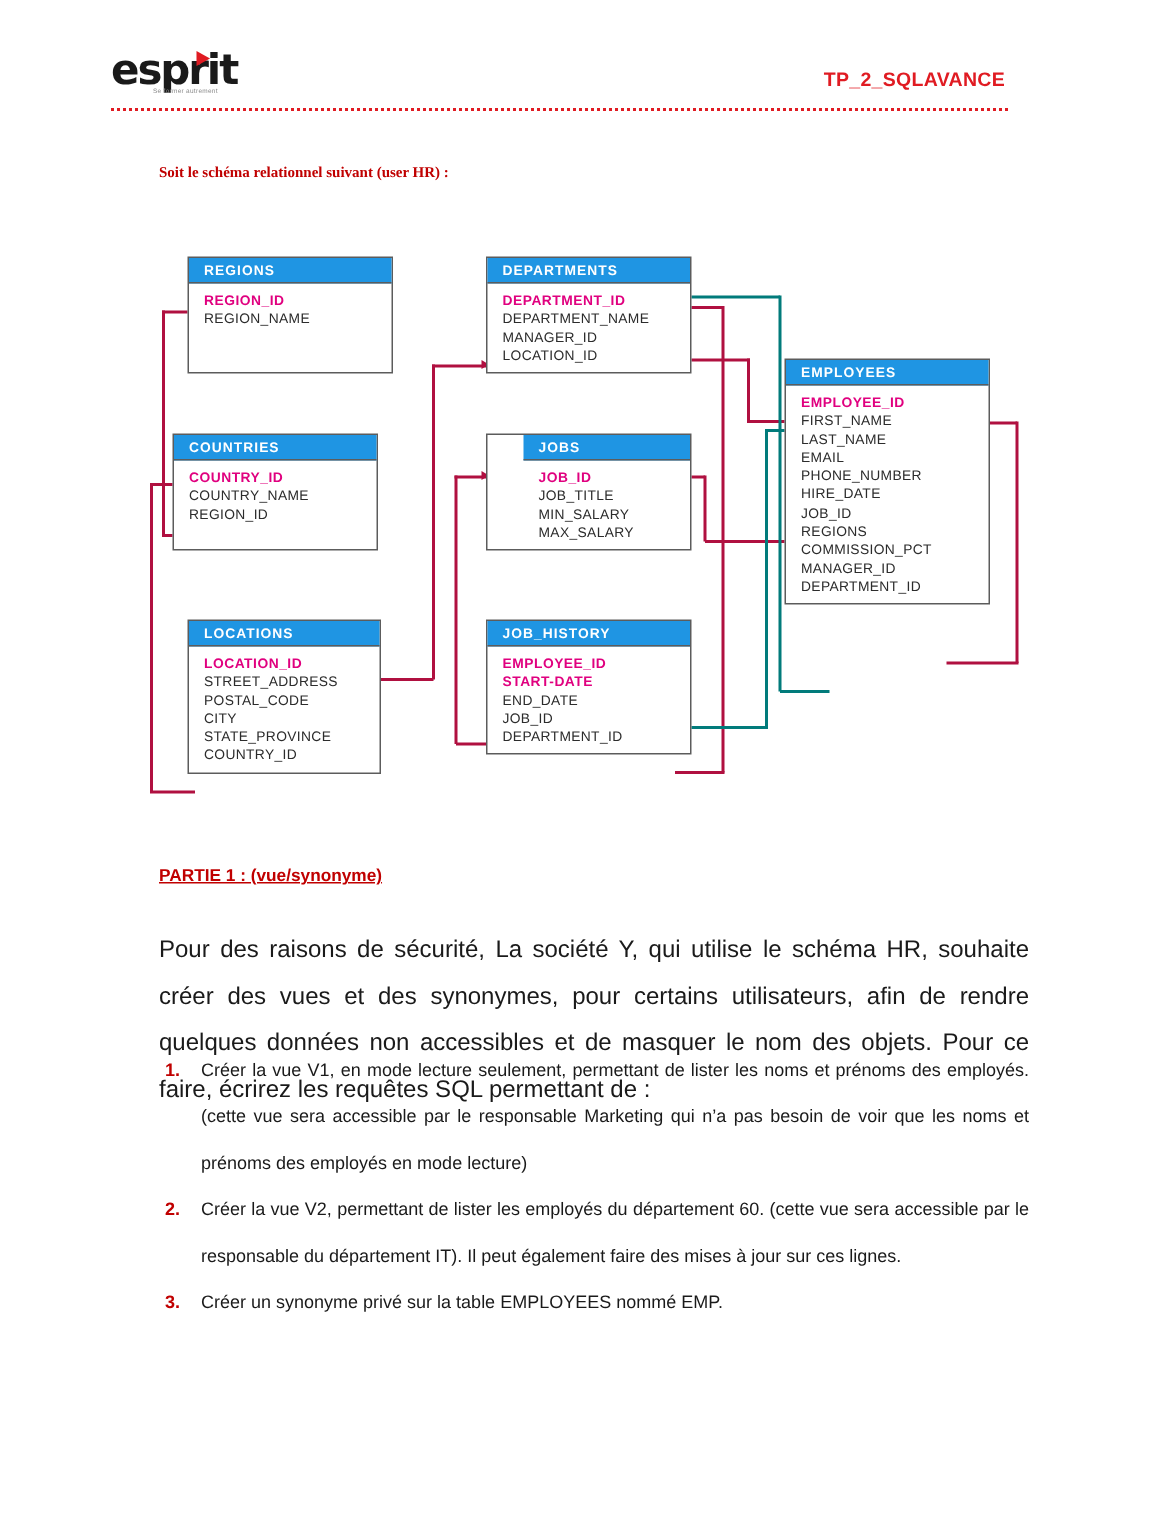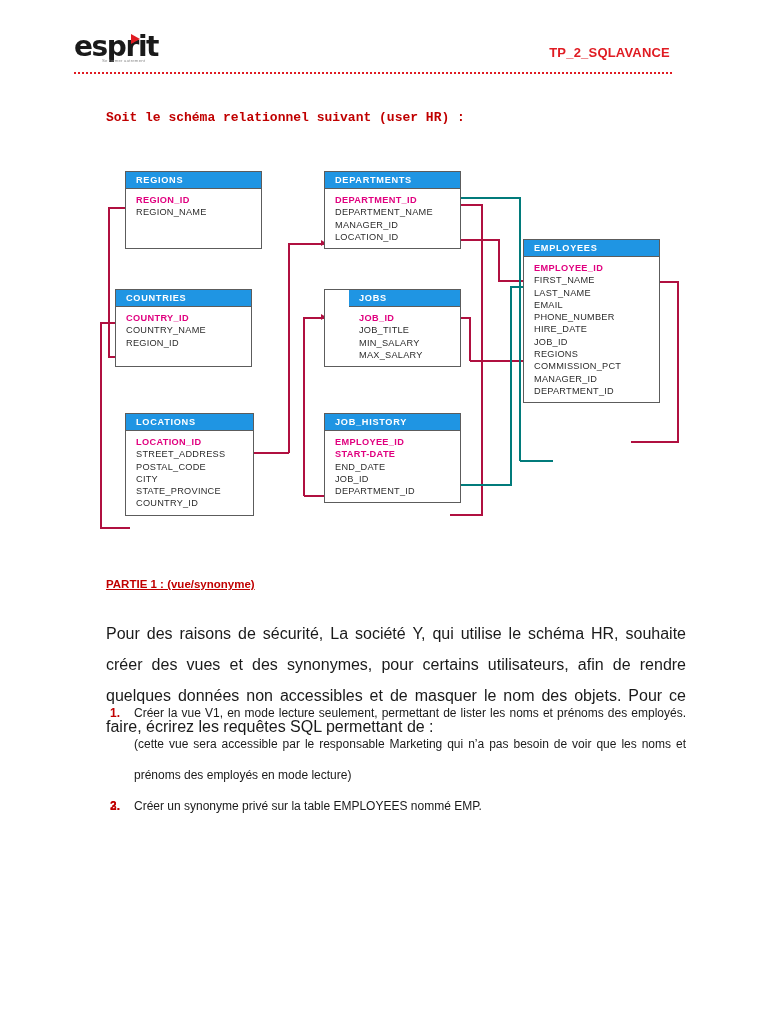--- a/index.html
+++ b/index.html
@@ -77,24 +77,24 @@
     width: 598px;
     height: 0;
     border-top: 2px dotted #e01b22;
   }
 
   
   #doc-title {
     position: absolute;
     left: 106px;
     top: 110px;
-    font-size: 13px;
+    font-size: 10px;
     font-weight: bold;
     color: #c00000;
-    font-family: Liberation Mono, monospace;
+    font-family: Liberation Serif, serif;
   }
 
   
   #er-diagram {
     position: absolute;
     left: 100px;
     top: 162px;
     width: 590px;
     height: 395px;
   }
@@ -355,18 +355,19 @@
 
 <div id="intro-para">Pour des raisons de sécurité, La société Y, qui utilise le schéma HR, souhaite créer des vues et des synonymes, pour certains utilisateurs, afin de rendre quelques données non accessibles et de masquer le nom des objets. Pour ce faire, écrirez les requêtes SQL permettant de :</div>
 
 <div id="task-list">
   <div class="task-item">
     <span class="num">1.</span>
     <span>Créer la vue V1, en mode lecture seulement, permettant de lister les noms et prénoms des employés. (cette vue sera accessible par le responsable Marketing qui n’a pas besoin de voir que les noms et prénoms des employés en mode lecture)</span>
   </div>
   <div class="task-item">
     <span class="num">2.</span>
+    <span>Créer la vue V2, permettant de lister les employés du département 60. (cette vue sera accessible par le responsable du département IT). Il peut également faire des mises à jour sur ces lignes.</span>
   </div>
   <div class="task-item">
     <span class="num">3.</span>
     <span>Créer un synonyme privé sur la table EMPLOYEES nommé EMP.</span>
   </div>
 </div>
 
 </body></html>

